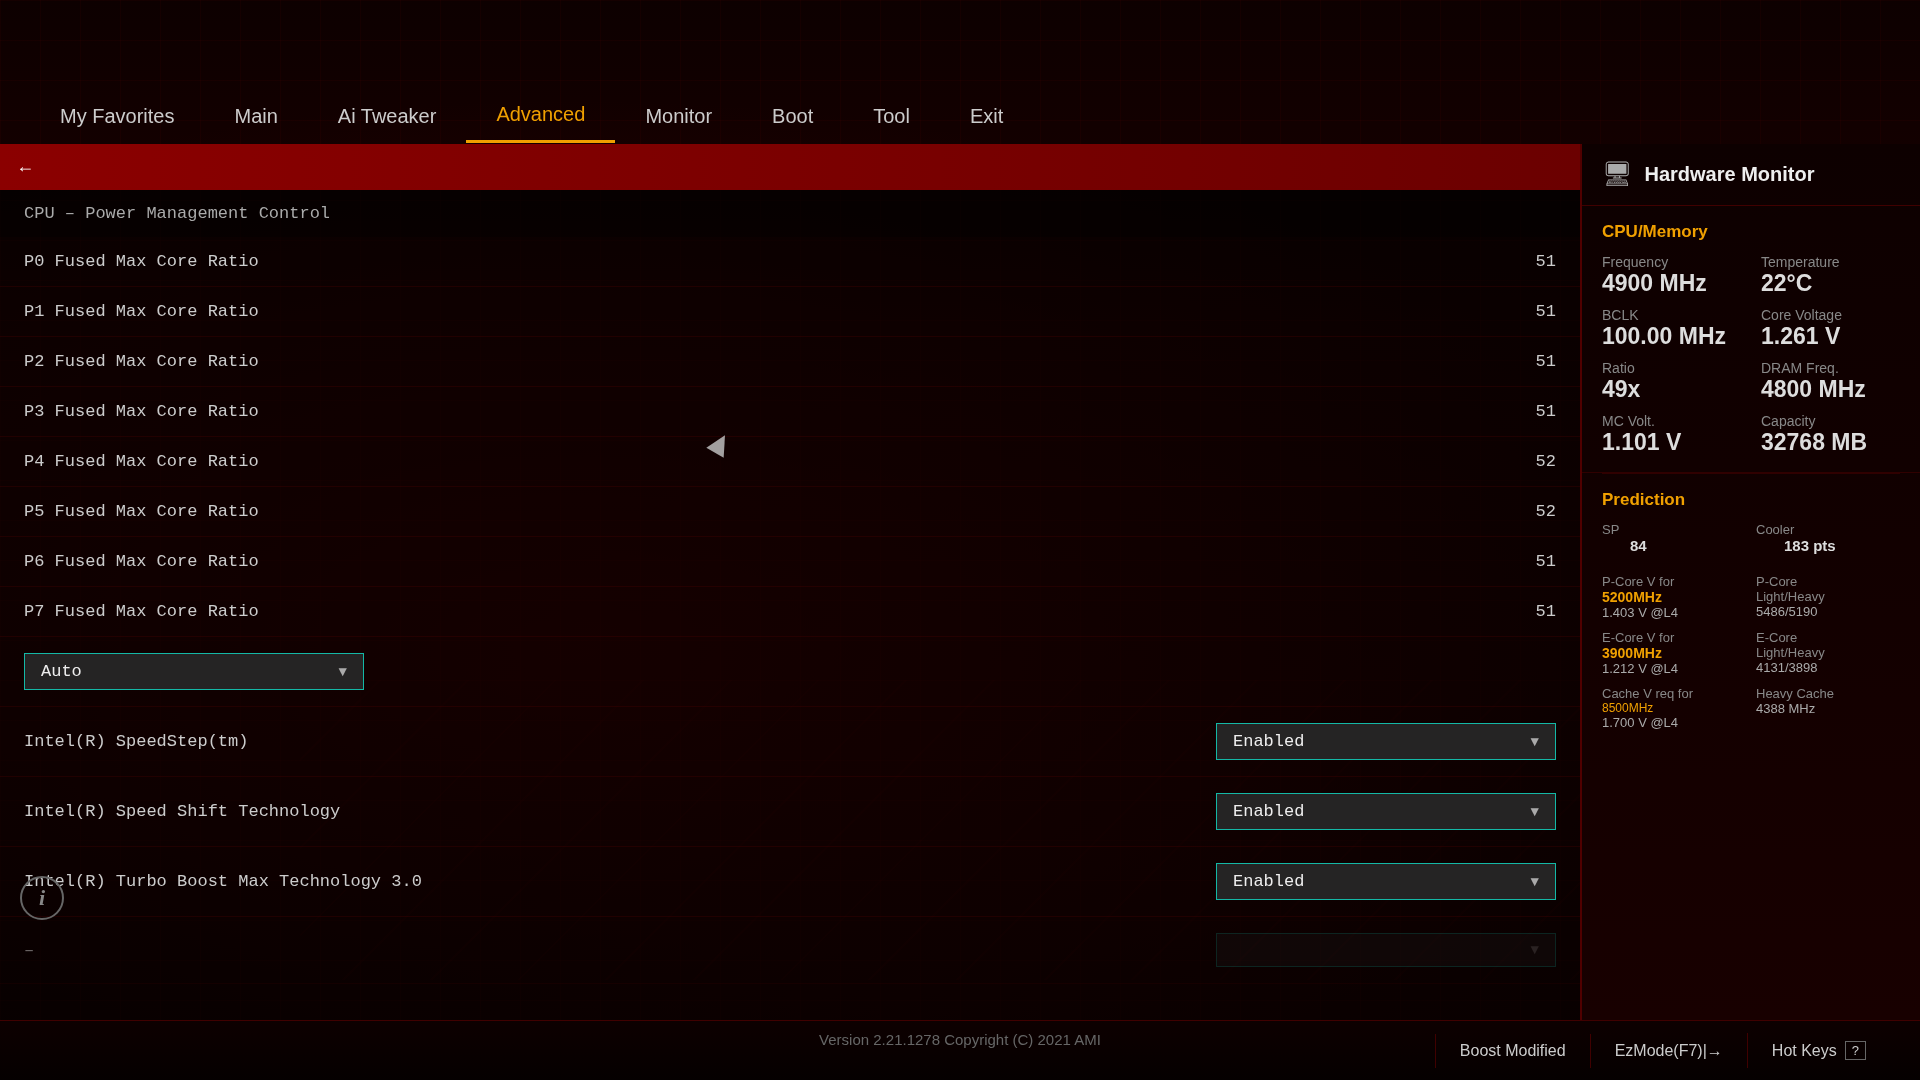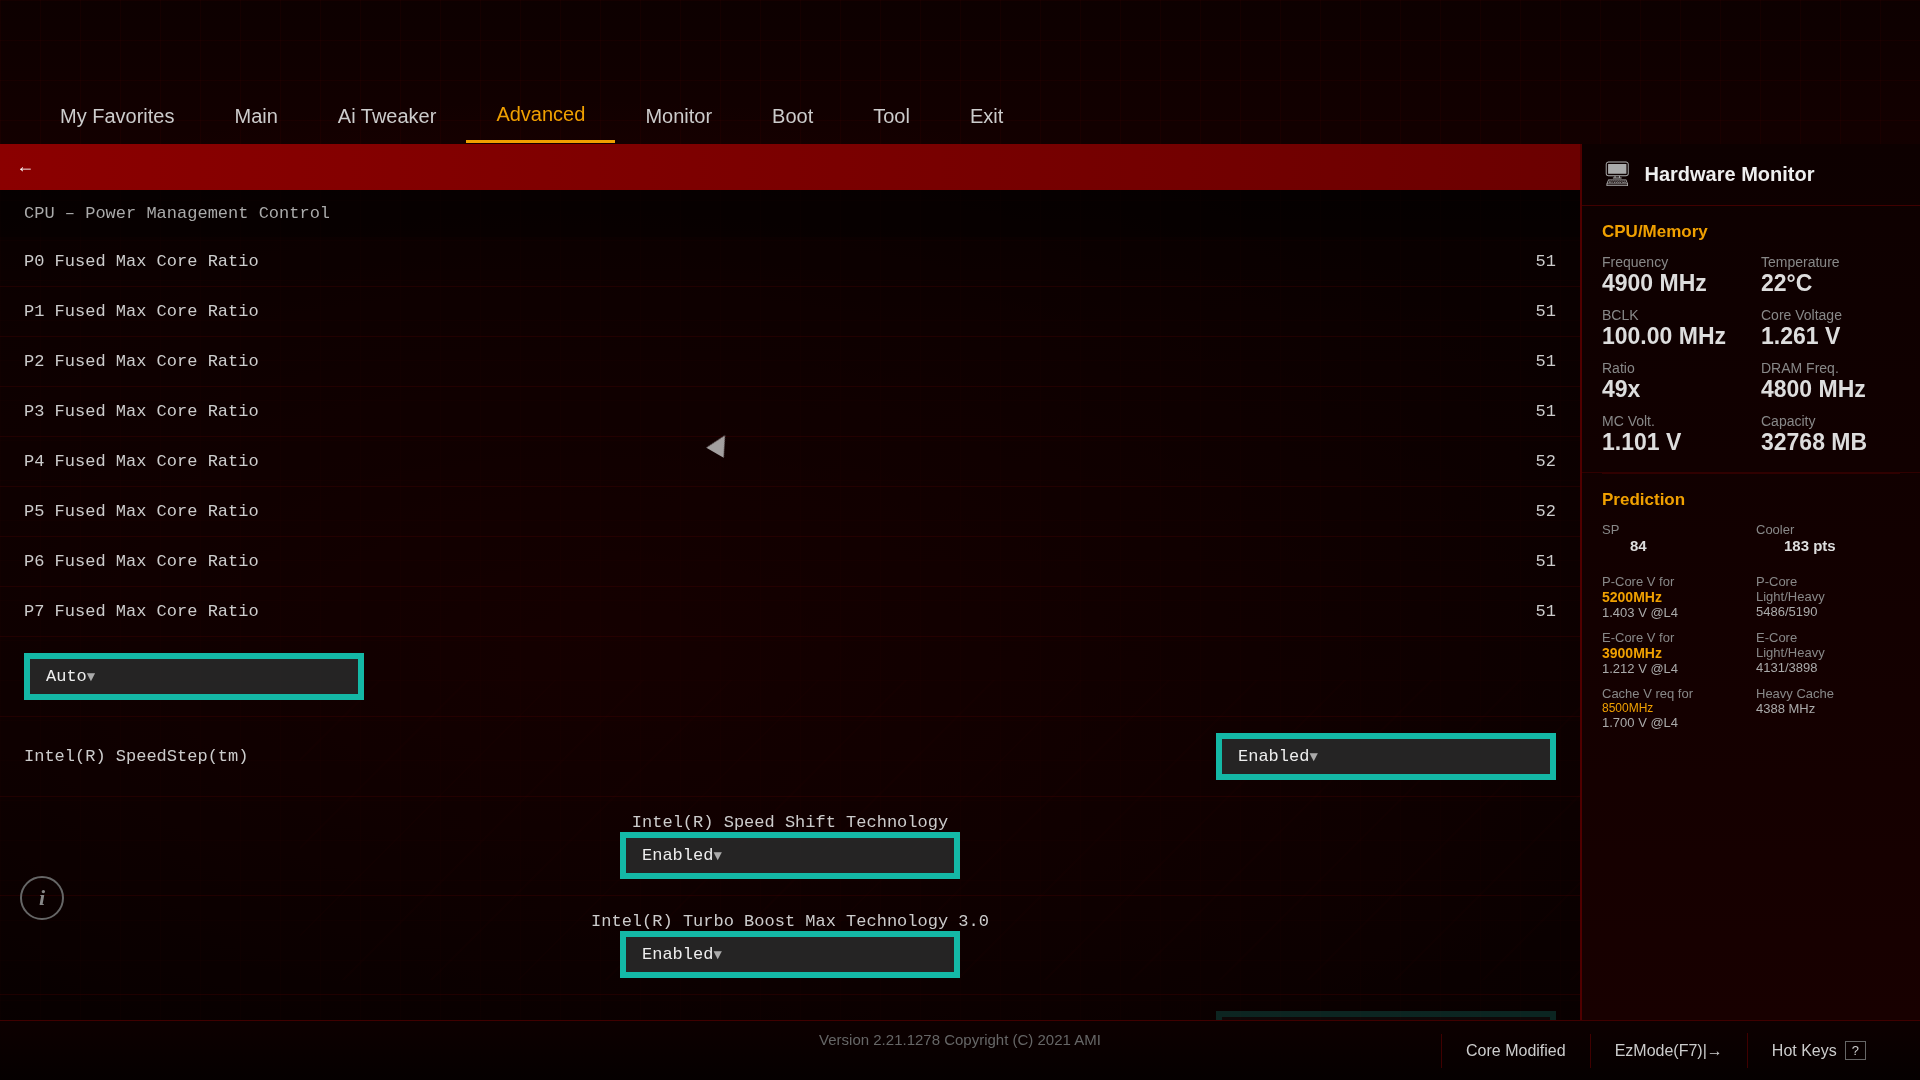--- a/index.html
+++ b/index.html
@@ -271,27 +271,28 @@
       color: #ccc;
       font-family: 'Courier New', monospace;
       min-width: 60px;
       text-align: right;
     }
 
     .setting-dropdown {
       display: flex;
       align-items: center;
       background: rgba(40,40,40,0.9);
-      border: 6px solid #14b8a6;
+      border: 1px solid #14b8a6;
       padding: 8px 16px;
       min-width: 340px;
       font-size: 17px;
       color: #eee;
       font-family: 'Courier New', monospace;
       cursor: pointer;
+      justify-content: space-between;
     }
 
     .setting-dropdown .dd-arrow {
       color: #aaa;
       font-size: 14px;
     }
 
     
     .right-panel {
       width: 340px;
@@ -643,29 +644,29 @@
         </div>
 
         <div class="settings-row" style="padding: 16px 24px;">
           <span class="setting-label">Intel(R) SpeedStep(tm)</span>
           <div class="setting-dropdown">
             <span>Enabled</span>
             <span class="dd-arrow">▼</span>
           </div>
         </div>
 
-        <div class="settings-row" style="padding: 16px 24px; flex-direction: column;">
+        <div class="settings-row" style="padding: 16px 24px;">
           <span class="setting-label">Intel(R) Speed Shift Technology</span>
           <div class="setting-dropdown">
             <span>Enabled</span>
             <span class="dd-arrow">▼</span>
           </div>
         </div>
 
-        <div class="settings-row" style="padding: 16px 24px; flex-direction: column;">
+        <div class="settings-row" style="padding: 16px 24px;">
           <span class="setting-label">Intel(R) Turbo Boost Max Technology 3.0</span>
           <div class="setting-dropdown">
             <span>Enabled</span>
             <span class="dd-arrow">▼</span>
           </div>
         </div>
 
         <div class="settings-row" style="padding: 16px 24px; opacity:0.5;">
           <span class="setting-label">–</span>
           <div class="setting-dropdown" style="opacity:0.4;">
@@ -780,21 +781,21 @@
       <div class="info-circle">i</div>
     </div>
 
     <div class="cursor-indicator"></div>
 
   </div>
 
   <div class="bottom-bar" style="position:relative;">
     <span class="bottom-version">Version 2.21.1278 Copyright (C) 2021 AMI</span>
     <div class="bottom-btn">
-      <span>Core Modified</span>
+      <span>Boost Modified</span>
     </div>
     <div class="bottom-btn">
       <span>EzMode(F7)|→</span>
     </div>
     <div class="bottom-btn">
       <span>Hot Keys</span>
       <span style="border:1px solid #666;padding:1px 6px;font-size:13px;">?</span>
     </div>
   </div>
 

